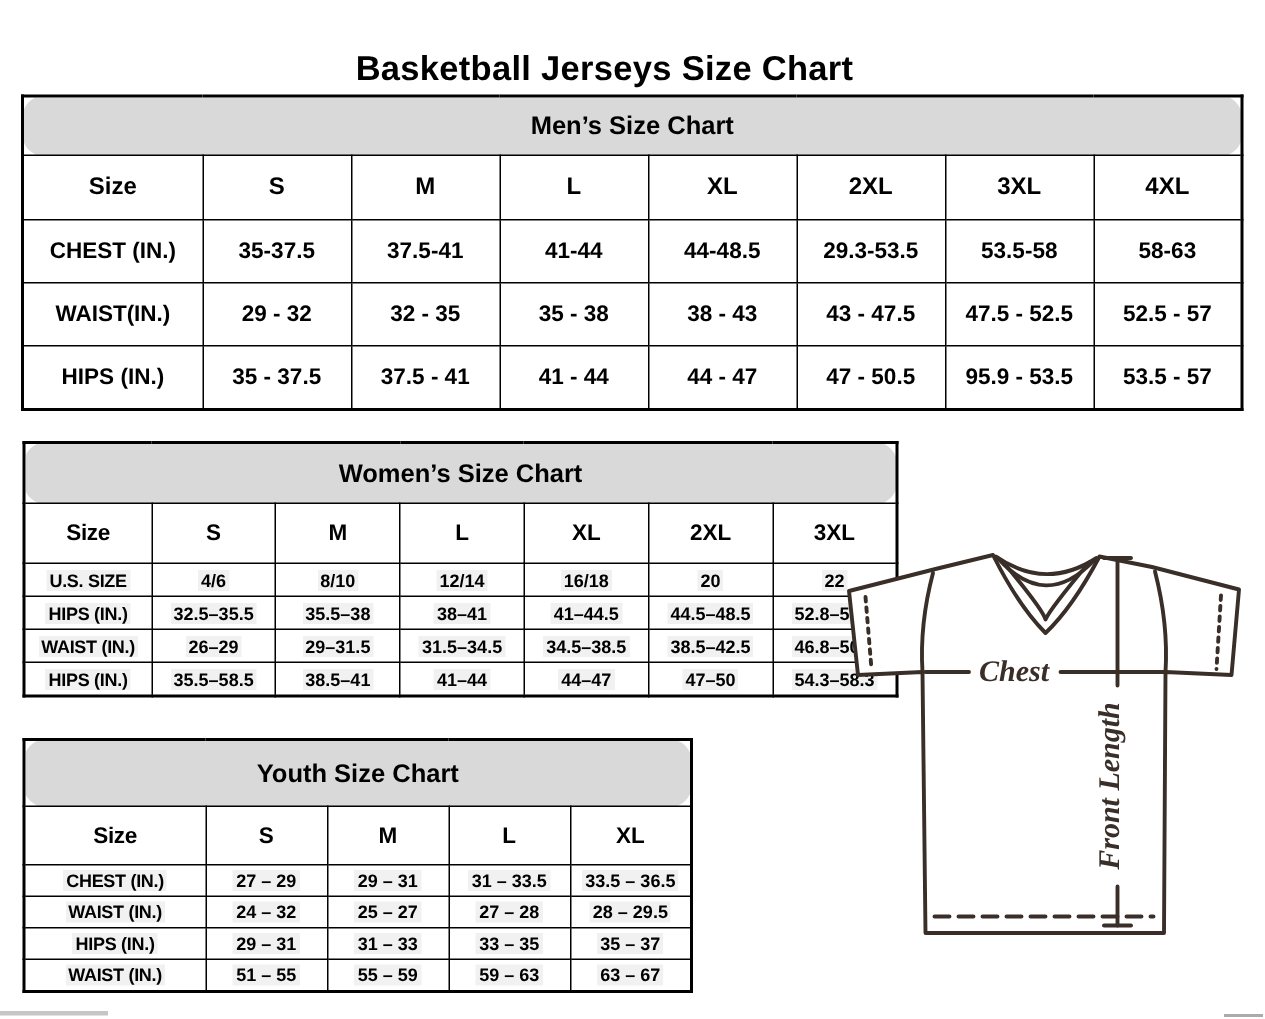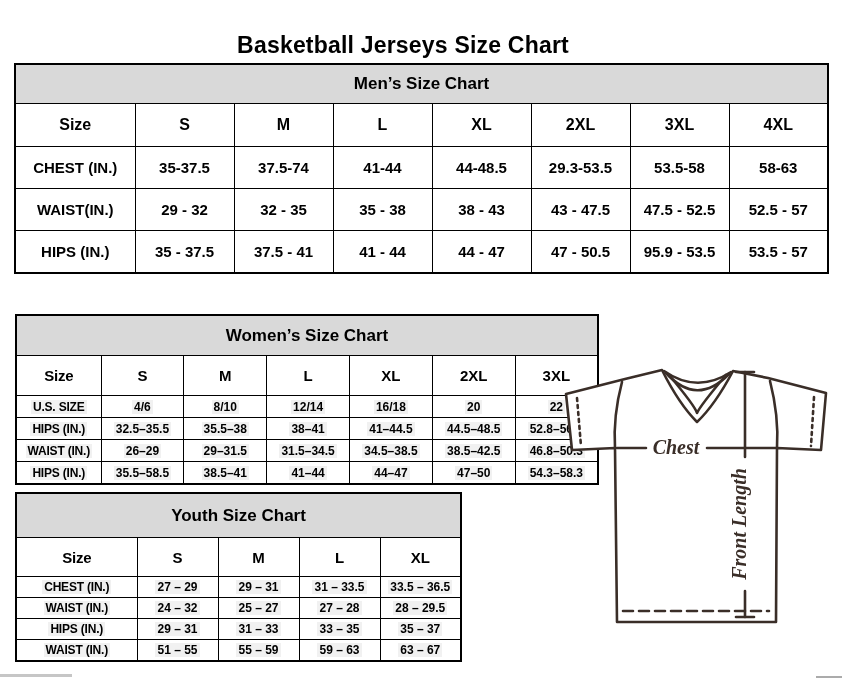--- a/index.html
+++ b/index.html
@@ -12,29 +12,29 @@
     text-align:center; font-size:23px; font-weight:bold; letter-spacing:0.2px;margin-top:24px;
   }
   table.sizes {
     position:absolute; border-collapse:collapse; table-layout:fixed;
     background:#fff; border:2px solid #000;
   }
   table.sizes td {
     border:1px solid #000; text-align:center; vertical-align:middle;
     font-weight:bold; padding:0; overflow:hidden; white-space:nowrap;
   }
-  tr.t-title td { background:#d9d9d9; font-size:17px; }
+  tr.t-title td { background:#d9d9d9; font-size:17px;border-radius:14px; }
 
   #men-table { left:14px; top:63px; width:815px; }
   #men-table tr.t-title td { height:38px; }
   #men-table tr.t-size  td { height:42px; font-size:16px; }
   #men-table tr.t-data  td { height:41px; font-size:15px; }
   #men-table td.lbl        { font-size:15px; }
 
-  #women-table { left:15px; top:314px; width:584px; }
+  #women-table { left:15px; top:294px; width:584px; }
   #women-table tr.t-title td { height:39px; }
   #women-table tr.t-size  td { height:39px; font-size:15px; }
   #women-table tr.t-data  td { height:21px; font-size:12px; }
   #women-table td.lbl        { font-size:11px; letter-spacing:-0.2px; }
 
   #youth-table { left:15px; top:492px; width:447px; }
   #youth-table tr.t-title td { height:43px; }
   #youth-table tr.t-size  td { height:38px; font-size:15px; }
   #youth-table tr.t-data  td { height:20px; font-size:12px; }
   #youth-table td.lbl        { font-size:12px; letter-spacing:-0.2px; }
@@ -72,21 +72,21 @@
     <td>M</td>
     <td>L</td>
     <td>XL</td>
     <td>2XL</td>
     <td>3XL</td>
     <td>4XL</td>
   </tr>
   <tr class="t-data">
     <td class="lbl">CHEST (IN.)</td>
     <td>35-37.5</td>
-    <td>37.5-74</td>
+    <td>37.5-41</td>
     <td>41-44</td>
     <td>44-48.5</td>
     <td>29.3-53.5</td>
     <td>53.5-58</td>
     <td>58-63</td>
   </tr>
   <tr class="t-data">
     <td class="lbl">WAIST(IN.)</td>
     <td>29 - 32</td>
     <td>32 - 35</td>

